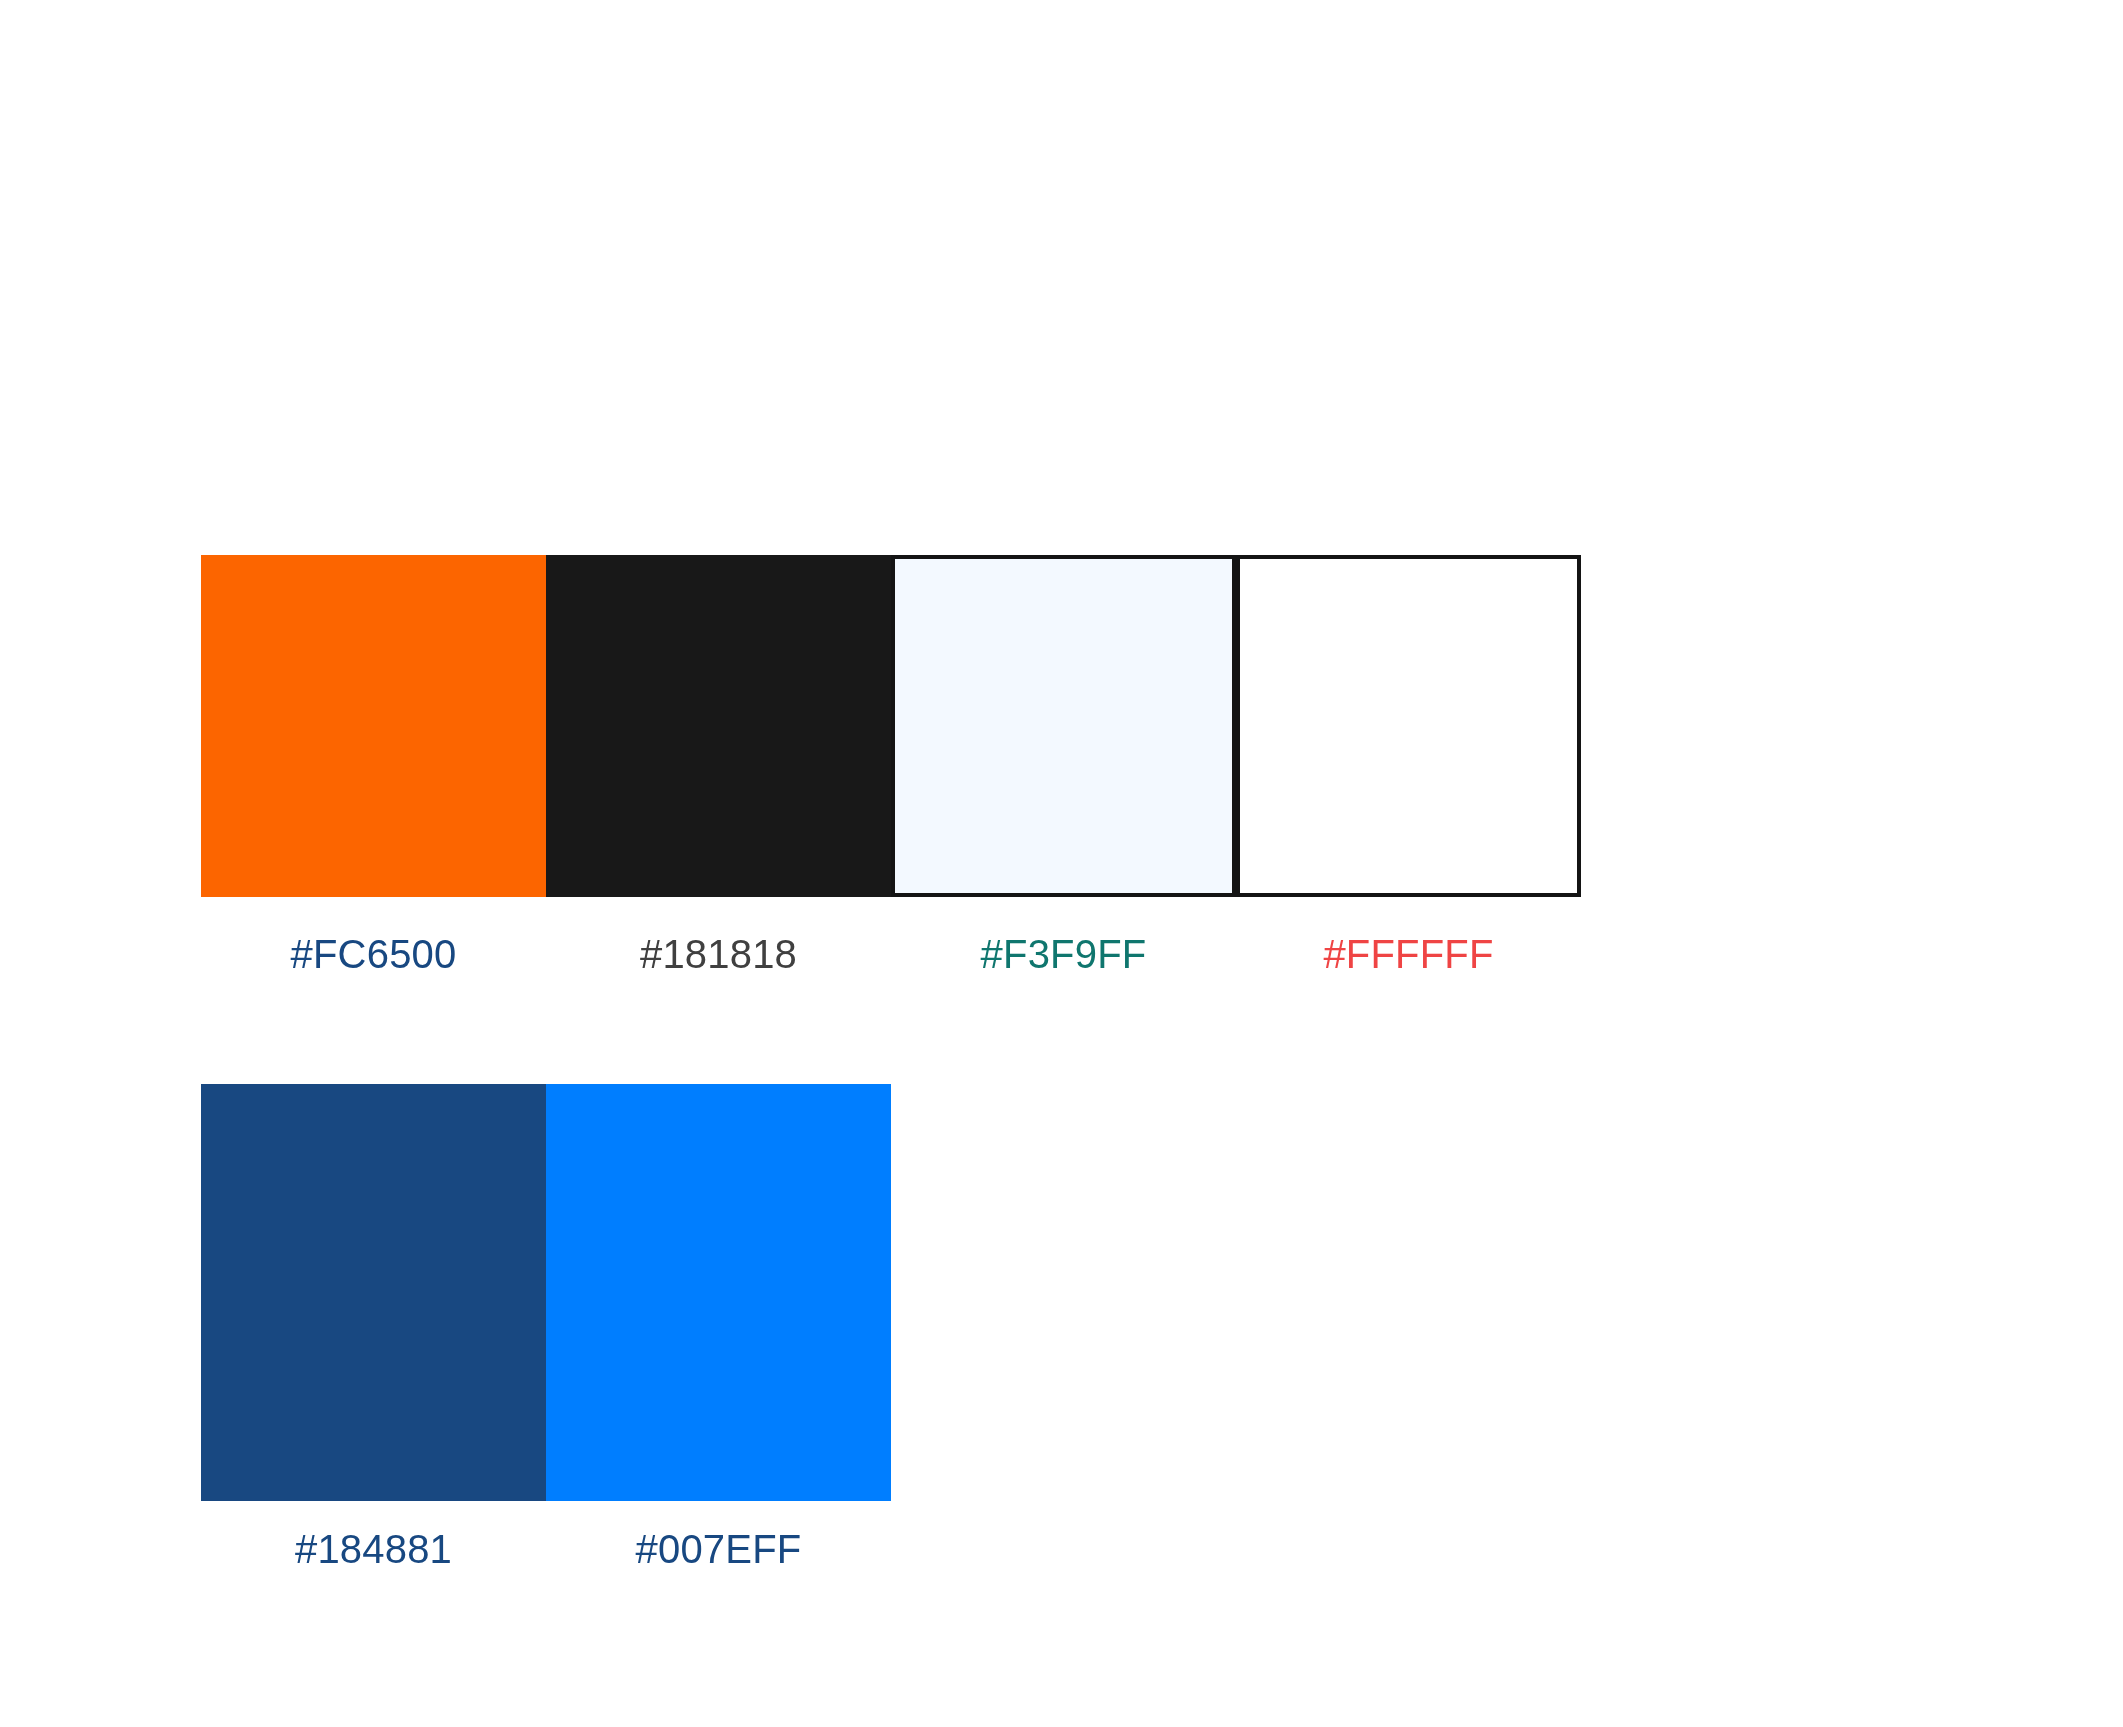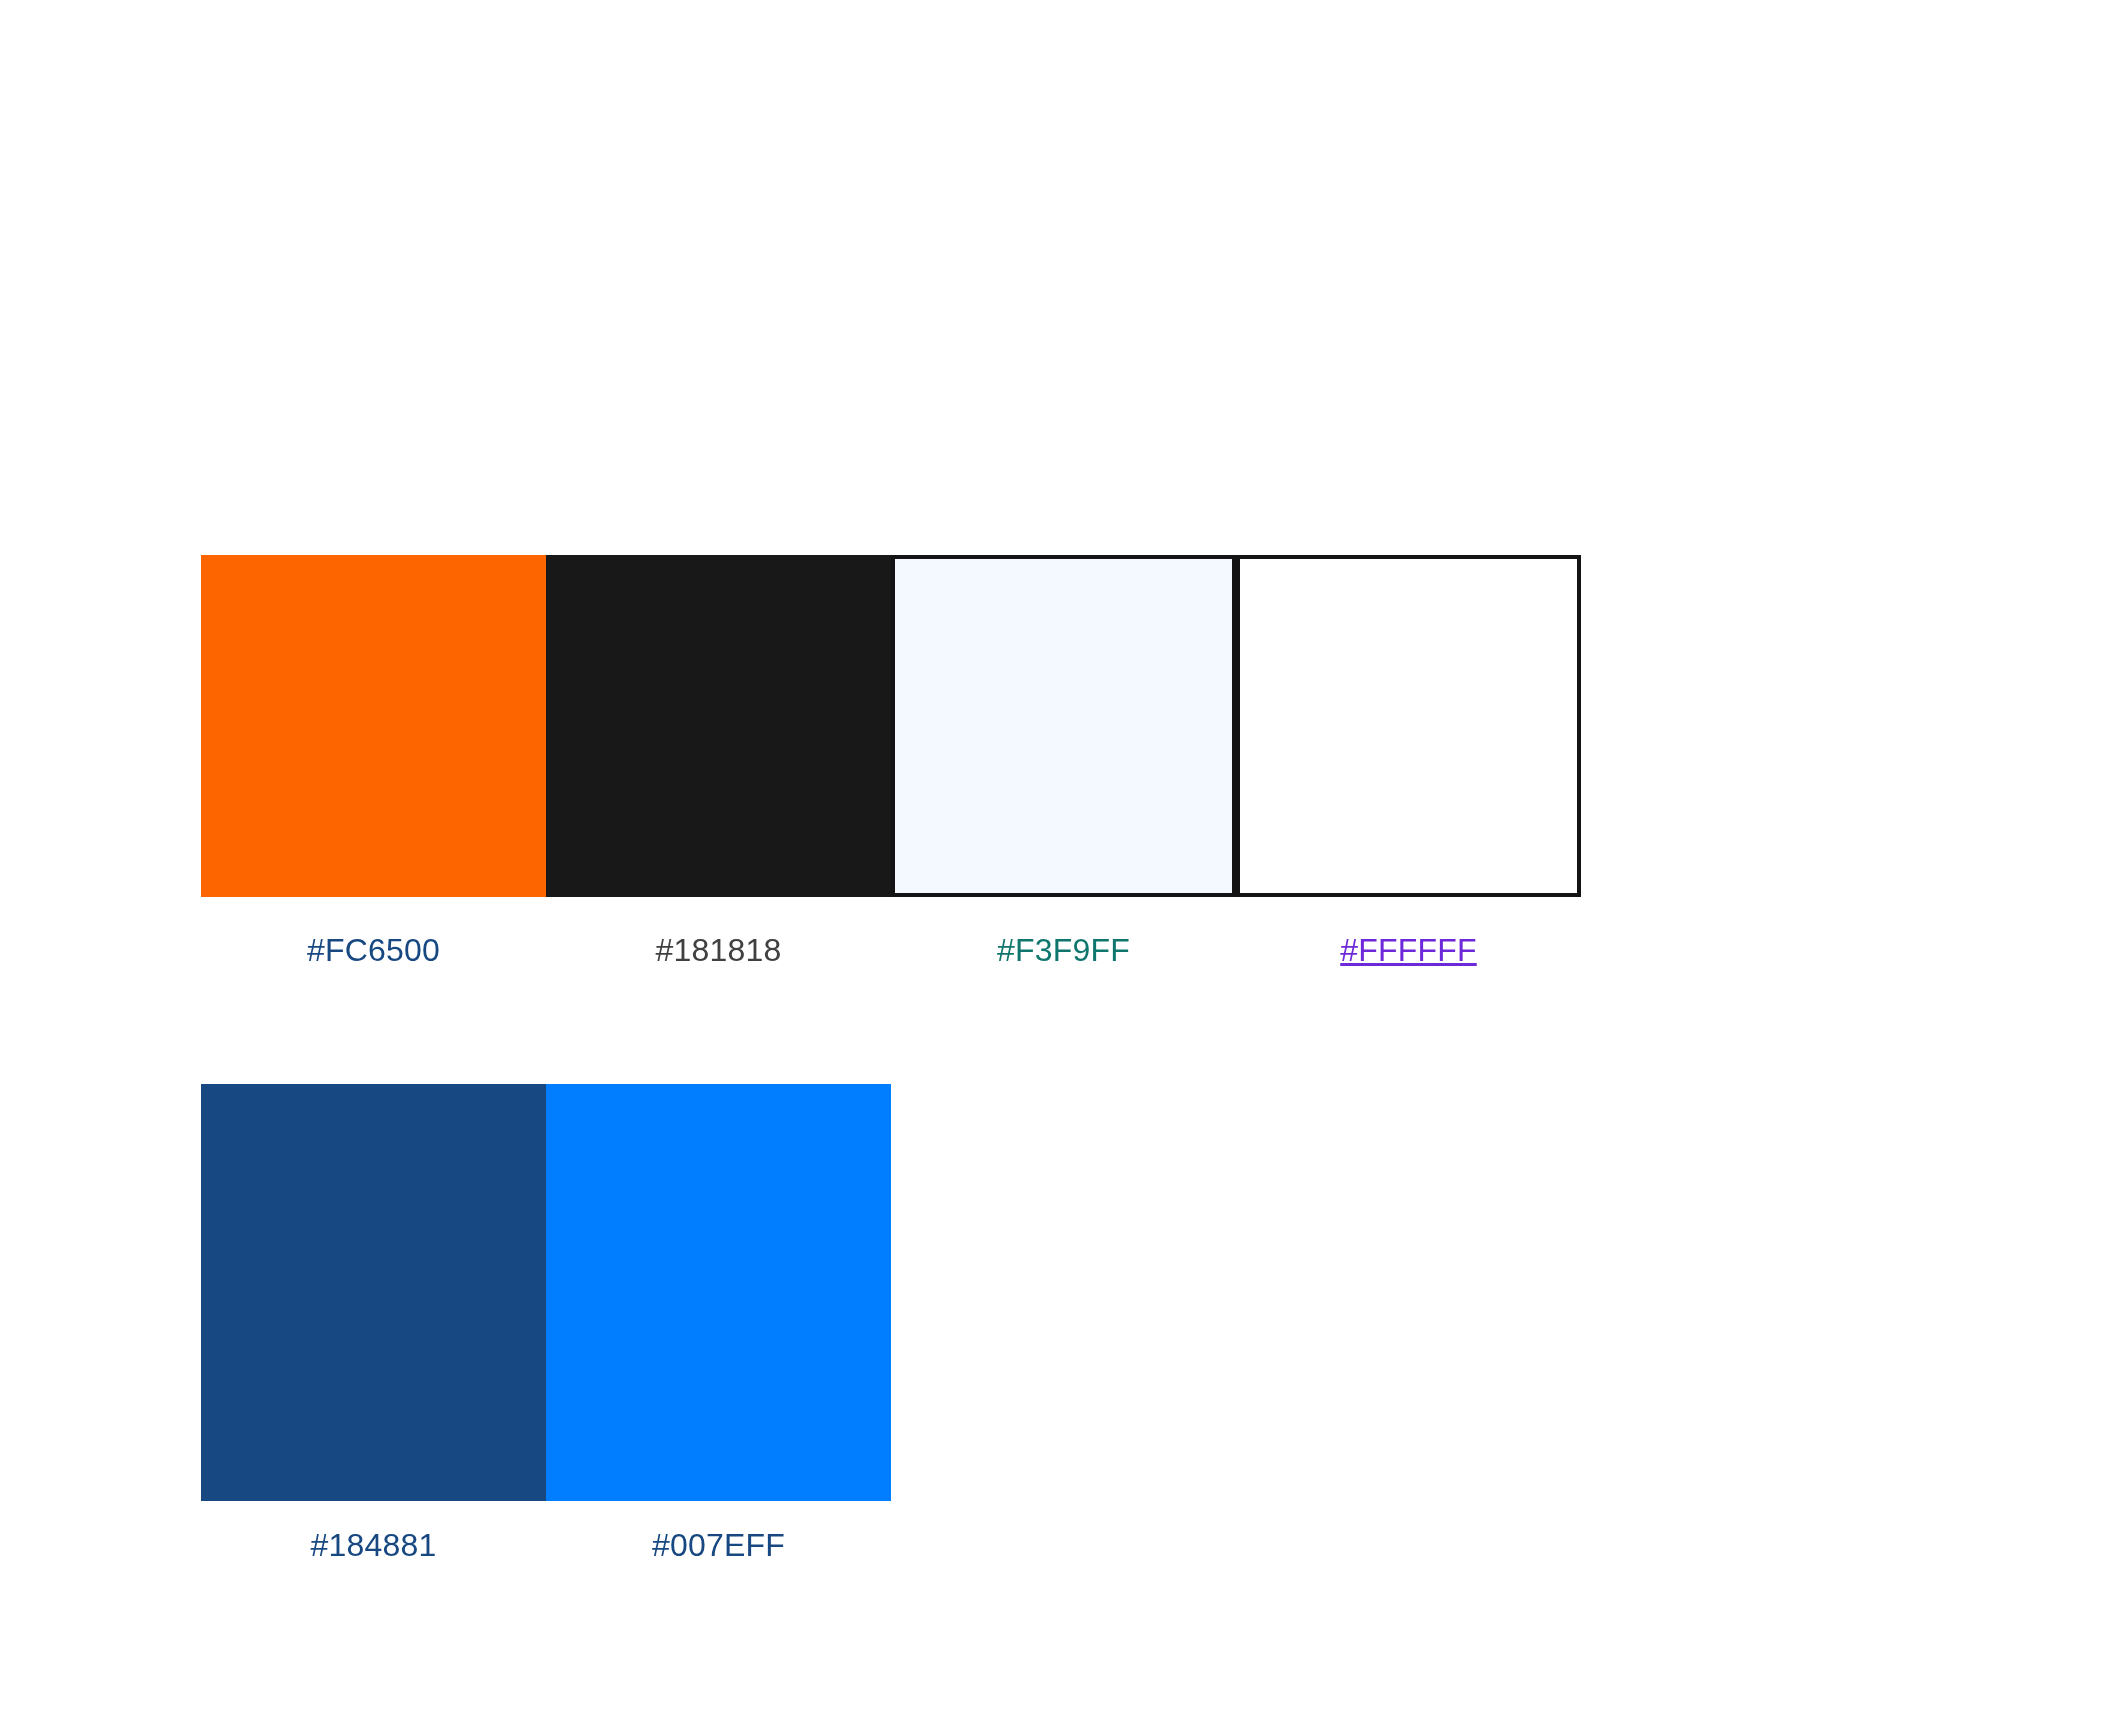--- a/index.html
+++ b/index.html
@@ -57,21 +57,21 @@
     height: 417px;
   }
 
   
   .swatch-chip.outlined {
     border: 4.2px solid #141414;
   }
 
   .swatch-label {
     margin-top: 37px;
-    font-size: 32px;
+    font-size: 40px;
     line-height: 1;
     letter-spacing: 0.2px;
     color: #184881;
     white-space: nowrap;
     text-align: center;
   }
 
   #row-secondary .swatch-label {
     margin-top: 28px;
   }
@@ -94,21 +94,21 @@
     </div>
 
 
     <div class="swatch-cell">
       <div class="swatch-chip outlined" style="background-color: rgb(243, 249, 255);"></div>
       <div class="swatch-label" style="color: #0f766e;">#F3F9FF</div>
     </div>
 
     <div class="swatch-cell">
       <div class="swatch-chip outlined" style="background-color: rgb(255, 255, 255);"></div>
-      <div class="swatch-label" style="color: #6d28d9; text-decoration: underline;">#FFFFFF</div>
+      <div class="swatch-label" style="color: #ef4444;">#FFFFFF</div>
     </div>
 
   </div>
 
   <div class="palette-row" id="row-secondary">
 
     <div class="swatch-cell">
       <div class="swatch-chip" style="background-color: rgb(24, 72, 129);"></div>
       <div class="swatch-label" style="color: rgb(24, 72, 129);">#184881</div>
     </div>

